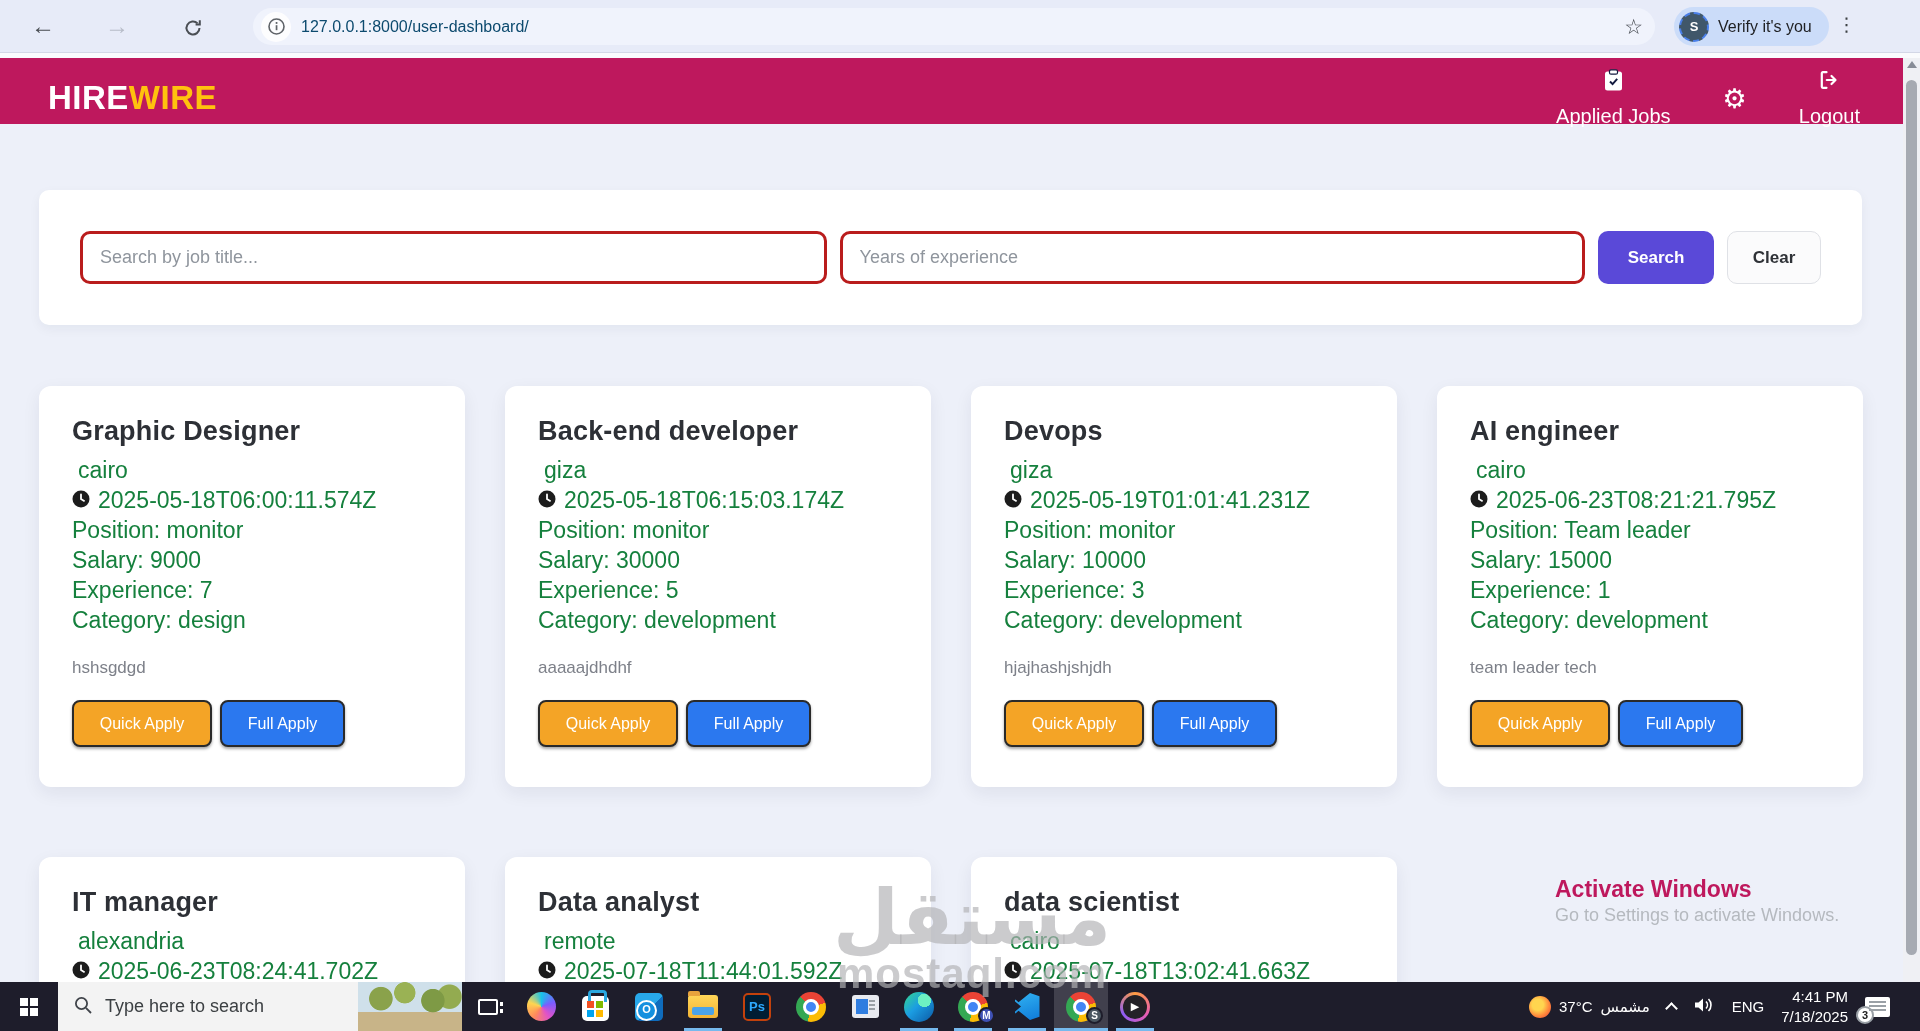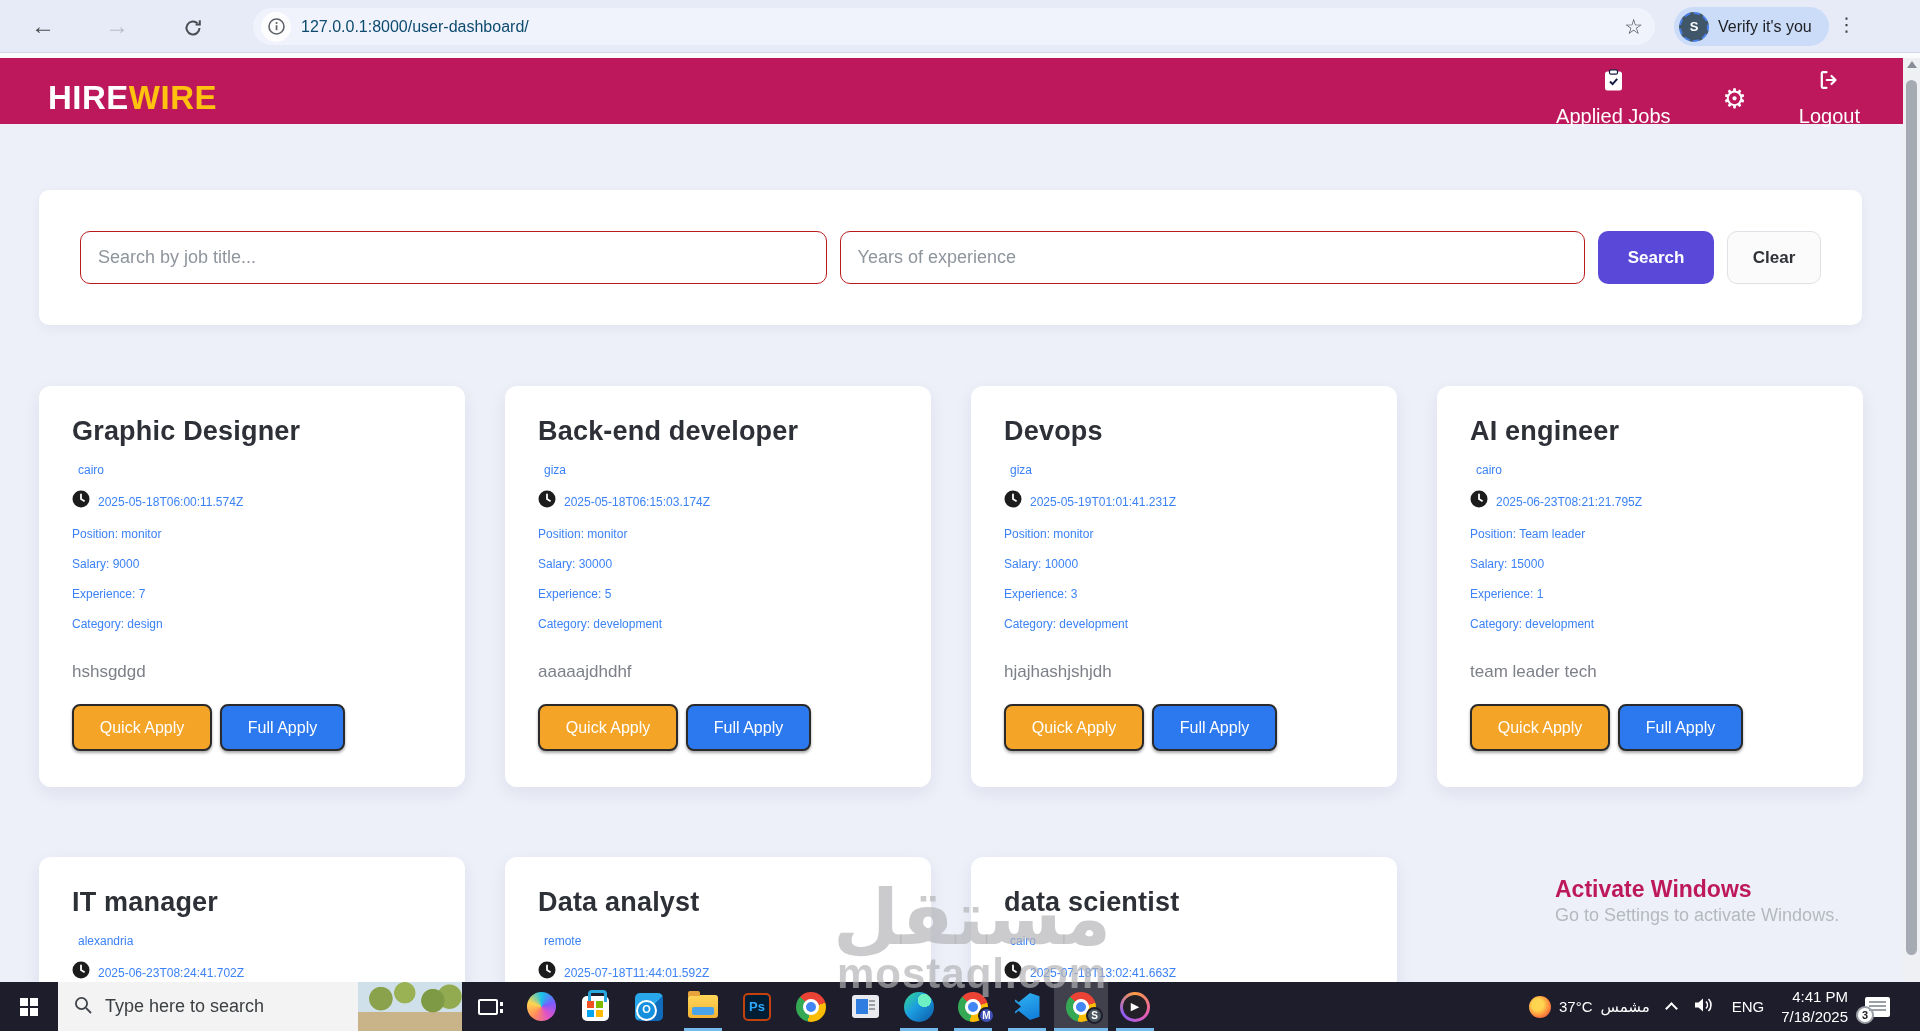--- a/index.html
+++ b/index.html
@@ -24,32 +24,32 @@
   
   .navbar { position:absolute; top:58px; left:0; width:1920px; height:66px; background:#be185d; display:flex; align-items:center; justify-content:space-between; padding:14px 60px 0 48px; z-index:20; }
   .logo { font-size:33px; font-weight:800; letter-spacing:.5px; color:#fff; }
   .logo .wire { color:#ffc20e; }
   .nav-right { display:flex; align-items:center; gap:52px; }
   .nav-link { display:flex; align-items:center; gap:9px; color:#fff; font-size:20px; font-weight:500; cursor:pointer;flex-direction:column; }
   .gear { font-family:"DejaVu Sans",sans-serif; font-size:27px; color:#fff; line-height:1; cursor:pointer; }
 
   
   .panel { position:absolute; left:39px; top:190px; width:1823px; height:135px; background:#fff; border-radius:10px; box-shadow:0 4px 12px rgba(25,30,60,.05); display:flex; align-items:center; padding:0 41px; gap:13px; z-index:5; }
-  .panel input { height:53px; border:1px solid #b91c1c; border-radius:10px; padding:16px 17px; font-size:18px; color:#333; outline:none; font-family:inherit; }
+  .panel input { height:53px; border:3px solid #b91c1c; border-radius:10px; padding:16px 17px; font-size:18px; color:#333; outline:none; font-family:inherit; }
   .panel input::placeholder { color:#8f959d; }
   .inp-title { width:747px; }
   .inp-exp { width:746px; }
   .btn-search { width:116px; height:53px; background:#5a49d8; color:#fff; border:none; border-radius:10px; font-size:17px; font-weight:bold; font-family:inherit; cursor:pointer; }
   .btn-clear { width:94px; height:53px; background:#fbfbfc; color:#2f3237; border:1px solid #dfe1e6; border-radius:10px; font-size:17px; font-weight:bold; font-family:inherit; cursor:pointer; }
 
   
   .cards { position:absolute; left:39px; top:386px; width:1824px; display:grid; grid-template-columns:repeat(4,426px); column-gap:40px; row-gap:70px; grid-template-rows:401px 340px; z-index:4; }
   .card { background:#fff; border-radius:12px; box-shadow:0 6px 18px rgba(25,30,60,.07); padding:30px 33px 0; position:relative; }
   .card-title { font-size:27px; font-weight:700; color:#2d3036; margin-bottom:13px; letter-spacing:.2px; }
-  .cline { font-size:12px; color:#3b82f6; line-height:20px; margin-bottom:10px; }
+  .cline { font-size:23px; color:#15803d; line-height:20px; margin-bottom:10px; }
   .cloc { padding-left:6px; }
   .cdate { display:flex; align-items:center; gap:8px; }
   .cdesc { font-size:17px; color:#7d8089; margin-top:28px; }
   .cactions { display:flex; gap:8px; margin-top:22px; }
   .btn-apply { height:47px; border:2px solid #2a2a2a; border-radius:8px; color:#fff; font-size:16px; font-family:inherit; cursor:pointer; box-shadow:0 2px 3px rgba(0,0,0,.35); }
   .btn-quick { width:140px; background:#f4a426; }
   .btn-full { width:125px; background:#2b78ef; }
 
   
   .activate { position:absolute; left:1555px; top:876px; z-index:6; }

